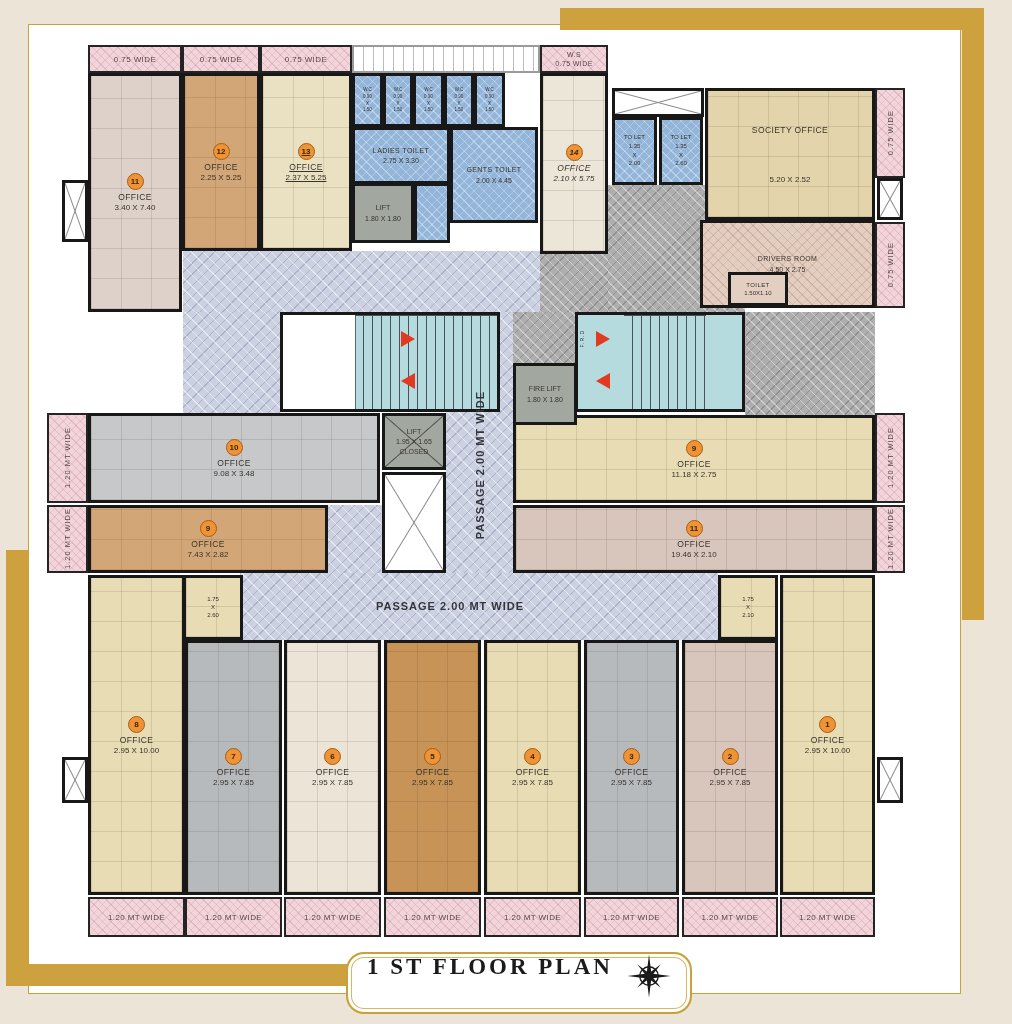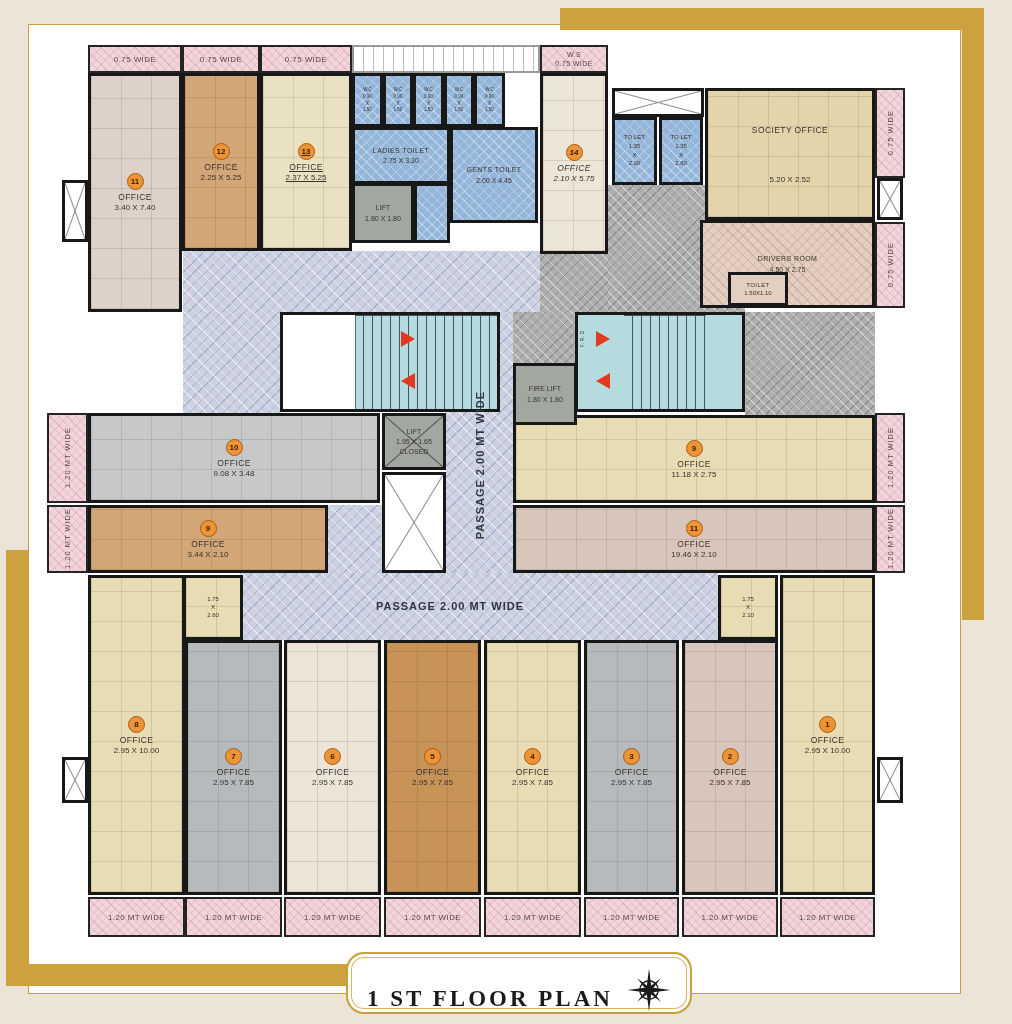--- a/index.html
+++ b/index.html
@@ -65,21 +65,21 @@
   .treads{position:absolute;top:0;bottom:0;background-image:repeating-linear-gradient(90deg,transparent 0 8px,#46525c 8px 9px);
       border-top:1px solid #46525c;}
   .arr{position:absolute;width:0;height:0;border-top:8px solid transparent;border-bottom:8px solid transparent;}
   .arr.r{border-left:14px solid #e23a20;} .arr.l{border-right:14px solid #e23a20;}
   .flabel{position:absolute;color:#303036;display:flex;align-items:center;justify-content:center;text-align:center;box-sizing:border-box;}
   .flabel .v{writing-mode:vertical-rl;transform:rotate(180deg);}
   .passage{font-size:11px;font-weight:bold;letter-spacing:1px;color:#33343c;}
   .frd{font-size:5px;letter-spacing:1px;color:#2c2c2c;}
   #title-box{position:absolute;left:346px;top:952px;width:342px;height:58px;background:#fff;border:2px solid #c9a13c;
       border-radius:18px;box-shadow:inset 0 0 0 3px #ffffff, inset 0 0 0 4px #d8b75e;
-      display:flex;align-items:flex-end;justify-content:center;gap:14px;z-index:60;}
+      display:flex;align-items:flex-start;justify-content:center;gap:14px;z-index:60;}
   #title-text{font-family:"Liberation Serif",serif;font-weight:bold;font-size:23px;letter-spacing:3px;color:#1b1b1b;}
 </style>
 </head>
 <body>
 
 <div id="canvas">
   <div id="frame-thin"></div>
   <div class="goldbar" style="left:560px;top:8px;width:424px;height:22px;border-radius:0 10px 0 0;"></div>
   <div class="goldbar" style="left:962px;top:8px;width:22px;height:612px;"></div>
   <div class="goldbar" style="left:6px;top:550px;width:22px;height:436px;border-radius:0 0 0 10px;"></div>
@@ -201,21 +201,21 @@
         <span class="rline">1.80 X 1.80</span>
       </div>
       <div class="room f-gray2 grid" style="left: 88px; top: 413px; width: 292px; height: 90px;">
         <span class="badge">10</span>
         <span class="rlabel">OFFICE</span>
         <span class="rdims">9.08 X 3.48</span>
       </div>
       <div class="room f-tan grid" style="left: 88px; top: 505px; width: 240px; height: 68px;">
         <span class="badge">9</span>
         <span class="rlabel">OFFICE</span>
-        <span class="rdims">3.44 X 2.10</span>
+        <span class="rdims">7.43 X 2.82</span>
       </div>
       <div class="room f-beige grid" style="left: 513px; top: 415px; width: 362px; height: 88px;">
         <span class="badge">9</span>
         <span class="rlabel">OFFICE</span>
         <span class="rdims">11.18 X 2.75</span>
       </div>
       <div class="room f-pinktan grid" style="left: 513px; top: 505px; width: 362px; height: 68px;">
         <span class="badge">11</span>
         <span class="rlabel">OFFICE</span>
         <span class="rdims">19.46 X 2.10</span>

